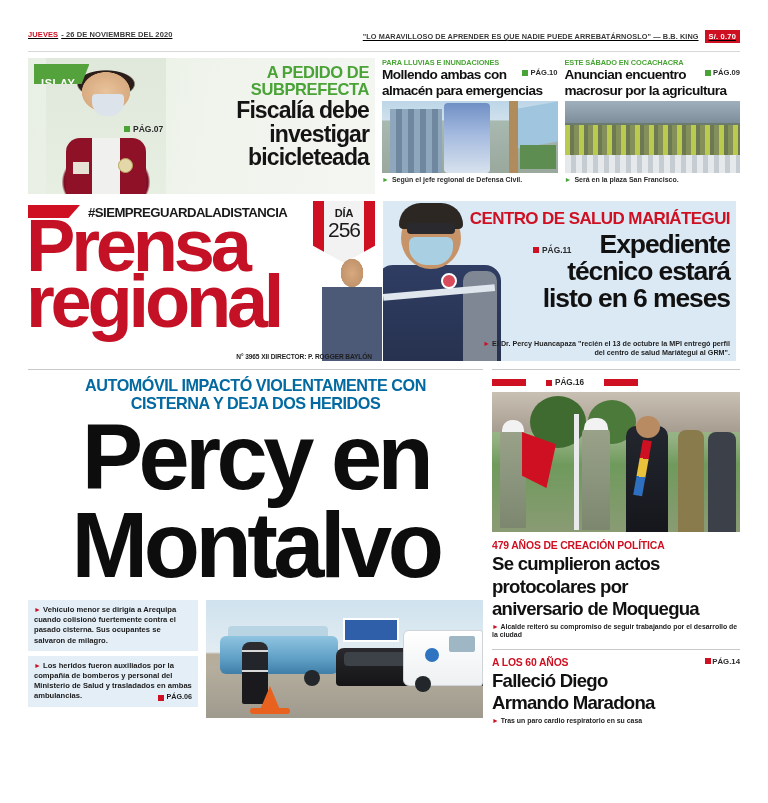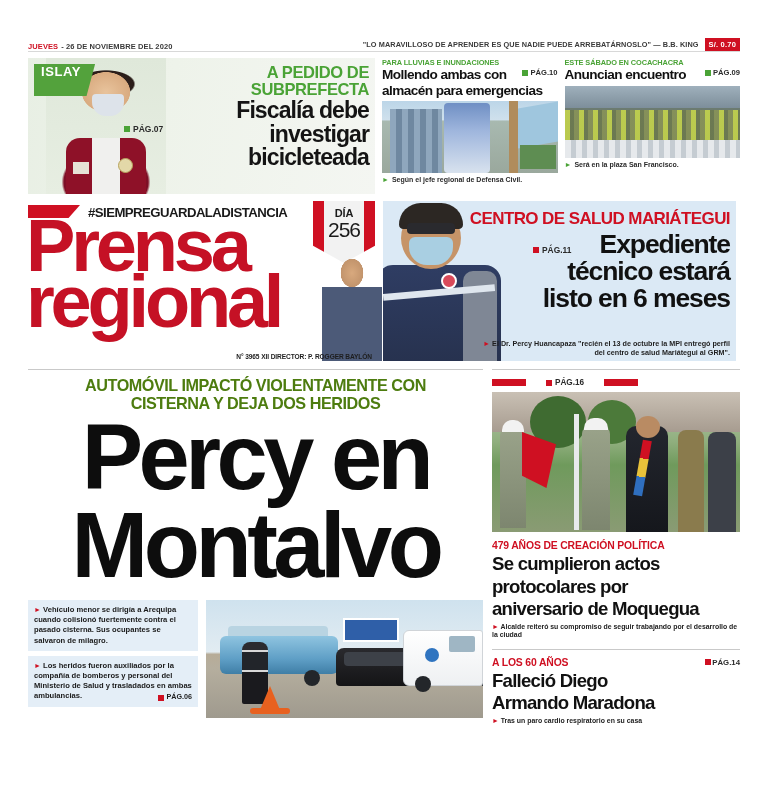--- a/index.html
+++ b/index.html
@@ -8,23 +8,24 @@
     background: #ffffff;
     font-family: "Liberation Sans", sans-serif;
     overflow: hidden;
     position: relative;
   }
   .page { width: 768px; height: 803px; position: relative; background: #fff; padding: 0 28px; }
 
   
   .topbar {
     height: 22px; margin-top: 30px;
-    display: flex; align-items: flex-end; justify-content: space-between;
+    display: flex; align-items: flex-start; justify-content: space-between;
     font-size: 7.5px; letter-spacing: .1px;
     border-bottom: 1px solid #d8d8d8;
+    text-decoration: underline;
   }
   .topbar-left { display: flex; align-items: center; gap: 3px; color: #3a3a3a; font-weight: 600; }
   .day { color: #cf1022; font-weight: bold; }
   .topbar-right { display: flex; align-items: center; gap: 6px; }
   .quote { color: #3a3a3a; font-weight: 600; font-size: 7.3px; }
   .price {
     background: #cf1022; color: #fff; font-weight: bold;
     font-size: 7.5px; padding: 2px 4px 2px 4px; letter-spacing: .2px;
   }
 
@@ -51,23 +52,23 @@
     position: absolute; left: 20px; top: 80px; width: 80px; height: 56px;
     background: #8e1128; border-radius: 14px 14px 0 0;
   }
   .islay-shirt {
     position: absolute; left: 46px; top: 80px; width: 28px; height: 56px;
     background: #f0f0ee;
   }
   .islay-badge1 { position: absolute; left: 27px; top: 104px; width: 16px; height: 12px; background:#e6e2d6; }
   .islay-badge2 { position: absolute; left: 72px; top: 100px; width: 15px; height: 15px; border-radius: 50%; background:#e3d8a8; border:1.5px solid #b8a55e; }
   .islay-tag {
-    position: absolute; left: 6px; top: 6px; height: 32px;
-    background: #53a23c; color: #fff; font-size: 13px; font-weight: bold;
-    letter-spacing: .6px; padding: 1px 14px 0 7px; line-height: 14px;
+    position: absolute; left: 6px; top: 6px; height: 20px;
+    background: #53a23c; color: #fff; font-size: 11px; font-weight: bold;
+    letter-spacing: .6px; padding: 12px 14px 0 7px; line-height: 14px;
     clip-path: polygon(0 0, 100% 0, 86% 100%, 0 100%);
   }
   .islay-text { position: absolute; right: 6px; top: 6px; width: 222px; text-align: right; }
   .islay-kicker {
     color: #4aa336; font-size: 16.5px; font-weight: bold; letter-spacing: -.4px;
     line-height: 17px; margin-bottom: 1px;
   }
   .islay-head {
     color: #141414; font-size: 23px; font-weight: bold; line-height: 23.5px;
     letter-spacing: -.9px;
@@ -190,21 +191,21 @@
     position: absolute; right: 6px; bottom: 4px; width: 250px; text-align: right;
     font-size: 7.2px; line-height: 9px; color: #1f1f1f; font-weight: 600;
   }
   .tri-red { color: #cf1022; }
 
   
   .row3 { display: flex; gap: 9px; margin-top: 8px; }
   .main-left { width: 455px; position: relative; }
   .main-rule { border-top: 1px solid #c9c9c9; margin-bottom: 7px; }
   .main-kicker {
-    color: #4d7c0f; font-size: 16.2px; font-weight: bold; text-align: center;
+    color: #0369a1; font-size: 16.2px; font-weight: bold; text-align: center;
     line-height: 17.5px; letter-spacing: -.45px;
   }
   .main-head {
     color: #0d0d0d; font-weight: bold; font-size: 92px; line-height: 86px;
     letter-spacing: -4.5px; text-align: center; margin-top: 2px;
   }
   .main-bottom { display: flex; gap: 8px; margin-top: 12px; }
   .bullets { width: 170px; }
   .bullet-box {
     background: #e4eef7; padding: 5px 6px; font-size: 7.6px; line-height: 10.2px;
@@ -258,21 +259,21 @@
   .ce-mayor-head { position:absolute; left:144px; top:24px; width:24px; height:22px; border-radius:50%; background:#b98b63; }
   .ce-sash { position:absolute; left:146px; top:48px; width:9px; height:56px; background: linear-gradient(180deg,#cf1022 0 33%, #e8c23a 33% 66%, #2f6fbf 66% 100%); transform: rotate(10deg); }
   .ce-off1 { position:absolute; left:186px; top:38px; width:26px; height:102px; background:#8a7b4d; border-radius:8px 8px 0 0; }
   .ce-off2 { position:absolute; left:216px; top:40px; width:28px; height:100px; background:#3c4048; border-radius:8px 8px 0 0; }
 
   .sec-kicker { color:#cf1022; font-size:10.4px; font-weight:bold; margin-top:8px; letter-spacing:-.15px; }
   .sec-head { color:#111; font-size:18.6px; font-weight:bold; line-height:19.5px; letter-spacing:-.75px; margin-top:3px; }
   .sec-sub { font-size:6.9px; line-height:8.6px; color:#222; font-weight:600; margin-top:4px; }
 
   .divider { border-top:1px solid #c9c9c9; margin-top:9px; padding-top:7px; }
-  .mara-top { display:flex; align-items:center; justify-content:space-between; }
+  .mara-top { display:flex; align-items:flex-start; justify-content:space-between; }
   .mara-kicker { color:#cf1022; font-size:10.4px; font-weight:bold; letter-spacing:-.15px; }
   .mara-pag { font-size:7.8px; font-weight:bold; color:#2a2a2a; display:flex; align-items:center; gap:1px; }
 </style>
 </head>
 <body>
 
 <div class="page">
 
   <div class="topbar">
     <div class="topbar-left">
@@ -323,20 +324,21 @@
       </div>
       <div class="mb-sub">
         <span class="tri-green">►</span>
         <span>Según el jefe regional de Defensa Civil.</span>
       </div>
     </div>
 
     <div class="minibox">
       <div class="mb-kicker">ESTE SÁBADO EN COCACHACRA</div>
       <div class="mb-head">Anuncian encuentro</div>
+      <div class="mb-head">macrosur por la agricultura</div>
       <div class="mb-pag">
         <span class="sq-green"></span>
         <span>PÁG.09</span>
       </div>
       <div class="mb-photo ph-crowd">
         <div class="ph-c-roof"></div>
       </div>
       <div class="mb-sub">
         <span class="tri-green">►</span>
         <span>Será en la plaza San Francisco.</span>

